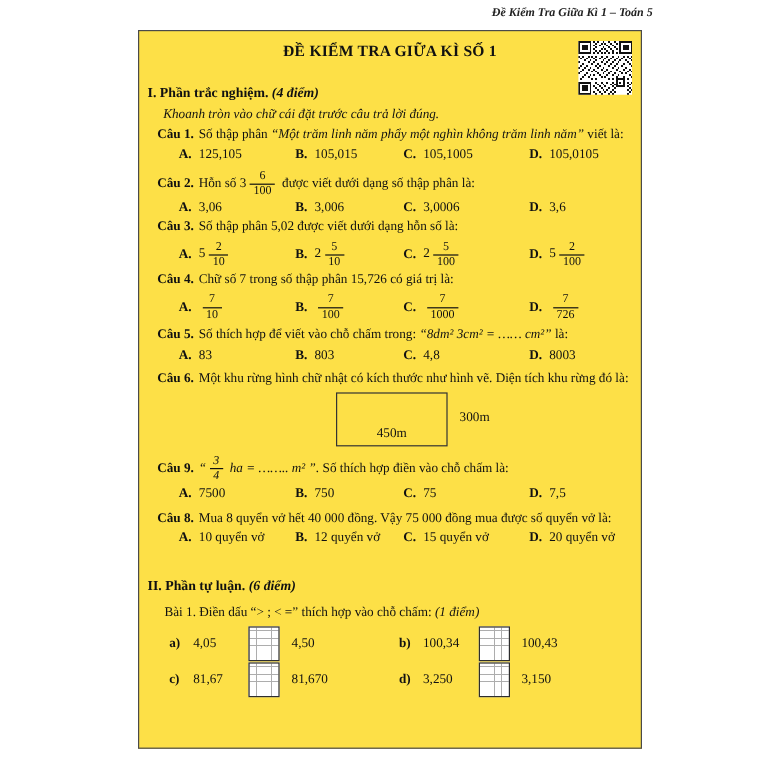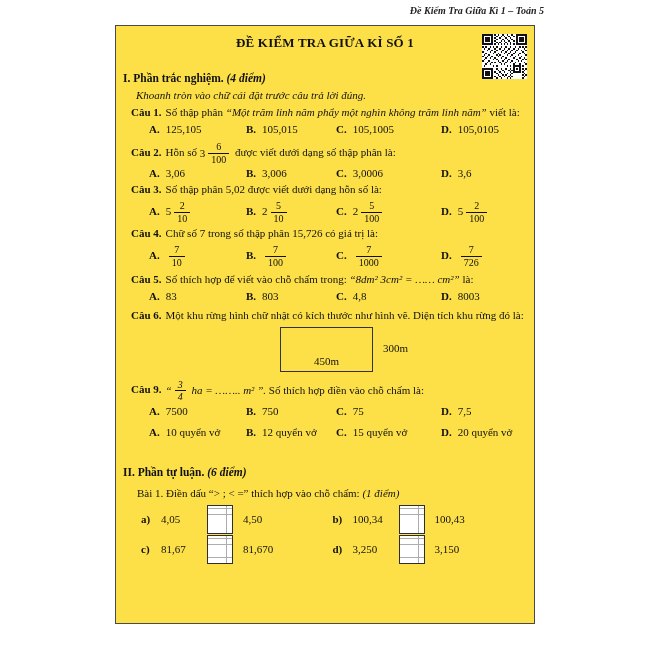--- a/index.html
+++ b/index.html
@@ -178,20 +178,23 @@
         </div>
         <div class="opts">
           <span class="optA"><span class="opt-letter">A.</span><span>7500</span></span>
           <span class="optB"><span class="opt-letter">B.</span><span>750</span></span>
           <span class="optC"><span class="opt-letter">C.</span><span>75</span></span>
           <span class="optD"><span class="opt-letter">D.</span><span>7,5</span></span>
         </div>
       </div>
 
       <div class="question q8">
+        <div class="q-text">
+          <span class="q-label">Câu 8.</span><span>Mua 8 quyển vở hết 40 000 đồng. Vậy 75 000 đồng mua được số quyển vở là:</span>
+        </div>
         <div class="opts">
           <span class="optA"><span class="opt-letter">A.</span><span>10 quyển vở</span></span>
           <span class="optB"><span class="opt-letter">B.</span><span>12 quyển vở</span></span>
           <span class="optC"><span class="opt-letter">C.</span><span>15 quyển vở</span></span>
           <span class="optD"><span class="opt-letter">D.</span><span>20 quyển vở</span></span>
         </div>
       </div>
 
       <div class="sec-heading sec2">
         <span>II. Phần tự luận.</span>

